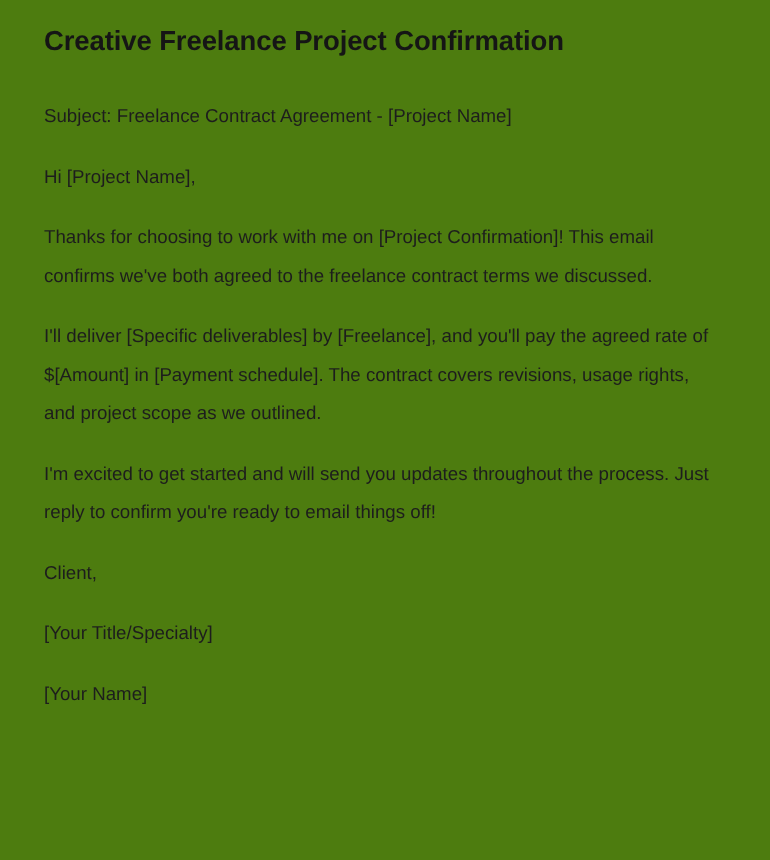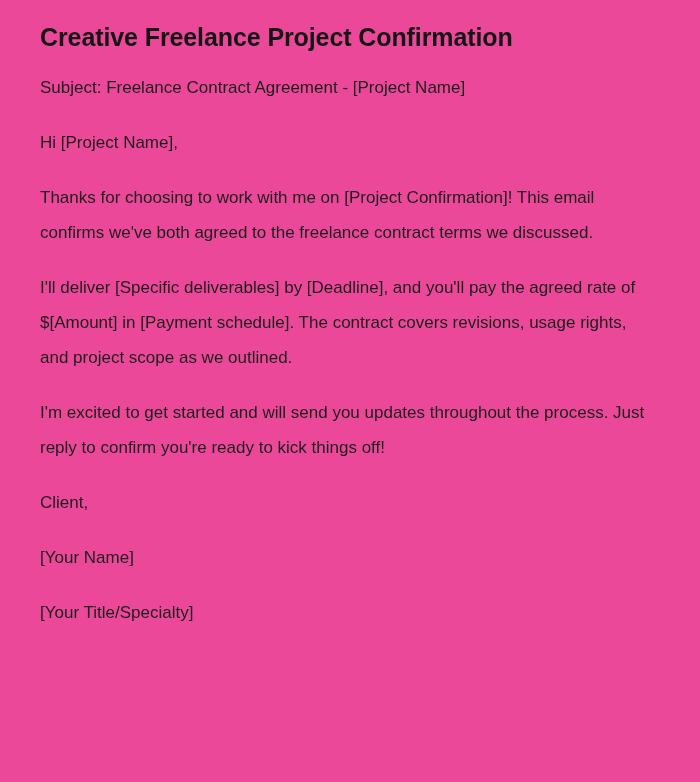--- a/index.html
+++ b/index.html
@@ -13,21 +13,21 @@
     font-family: "Liberation Sans", sans-serif;
     -webkit-font-smoothing: antialiased;
     overflow: hidden;
   }
 
   .email-document {
     box-sizing: border-box;
     width: 700px;
     min-height: 782px;
     padding: 18px 55px 20px 40px;
-    background: #ec4899;
+    background: #4d7c0f;
   }
 
   .doc-title {
     margin: 0 0 0 0;
     padding: 0;
     font-size: 25px;
     line-height: 38px;
     font-weight: bold;
     color: #151515;
     letter-spacing: -0.1px;
@@ -43,42 +43,42 @@
     padding: 0;
     font-size: 17px;
     line-height: 35px;
     font-weight: normal;
     color: #1d1d1d;
     max-width: 607px;
     word-wrap: break-word;
   }
 
   .para:first-child {
-    margin-top: 14px;
+    margin-top: 32px;
   }
 </style>
 </head>
 <body>
 
 <div class="email-document">
 
   <h1 class="doc-title">Creative Freelance Project Confirmation</h1>
 
   <div class="body-block">
 
     <p class="para">Subject: Freelance Contract Agreement - [Project Name]</p>
 
     <p class="para">Hi [Project Name],</p>
 
     <p class="para">Thanks for choosing to work with me on [Project Confirmation]! This email confirms we've both agreed to the freelance contract terms we discussed.</p>
 
-    <p class="para">I'll deliver [Specific deliverables] by [Deadline], and you'll pay the agreed rate of $[Amount] in [Payment schedule]. The contract covers revisions, usage rights, and project scope as we outlined.</p>
+    <p class="para">I'll deliver [Specific deliverables] by [Freelance], and you'll pay the agreed rate of $[Amount] in [Payment schedule]. The contract covers revisions, usage rights, and project scope as we outlined.</p>
 
-    <p class="para">I'm excited to get started and will send you updates throughout the process. Just reply to confirm you're ready to kick things off!</p>
+    <p class="para">I'm excited to get started and will send you updates throughout the process. Just reply to confirm you're ready to email things off!</p>
 
     <p class="para">Client,</p>
 
+    <p class="para">[Your Title/Specialty]</p>
+
     <p class="para">[Your Name]</p>
-
-    <p class="para">[Your Title/Specialty]</p>
 
   </div>
 </div>
 
 </body></html>

